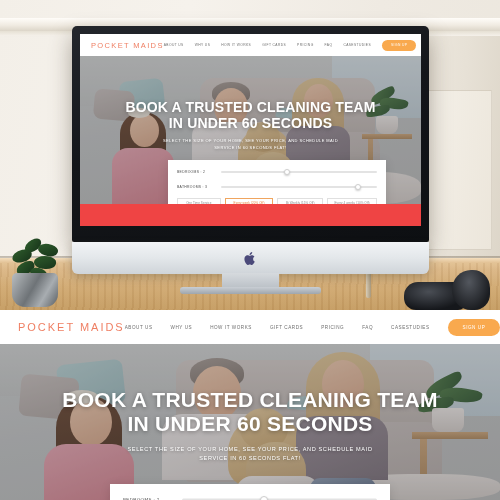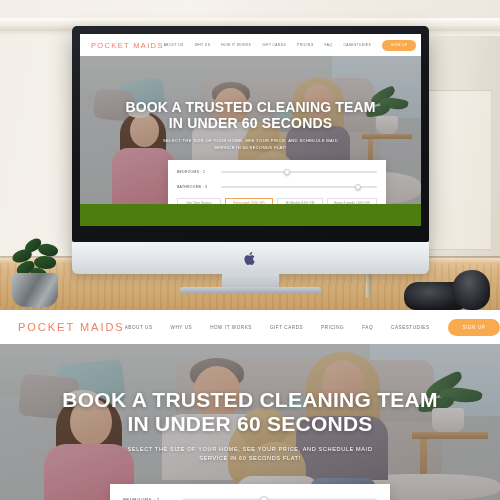--- a/index.html
+++ b/index.html
@@ -112,21 +112,21 @@
     position:absolute; left:150px; top:247px; width:57px; height:16px;
     background:linear-gradient(180deg,#d6dade,#b9bfc5);
   }
   .imac-foot {
     position:absolute; left:108px; top:261px; width:141px; height:7px;
     background:linear-gradient(180deg,#c9ced4,#9fa6ad);
     border-radius:3px;
   }
 
   
-  .site { position:relative; width:100%; height:100%; background:#4d7c0f; overflow:hidden; }
+  .site { position:relative; width:100%; height:100%; background:#ef4444; overflow:hidden; }
   .site-nav {
     position:relative; width:100%; background:#fff; display:flex;
     align-items:center; z-index:5;
   }
   .logo { color:#ef7f63; letter-spacing:.18em; font-weight:400; white-space:nowrap; }
   .nav-links { display:flex; align-items:center; margin-left:auto; }
   .nav-link {
     color:#6e6e6e; letter-spacing:.12em; white-space:nowrap; text-decoration:none;
   }
   .signup {

